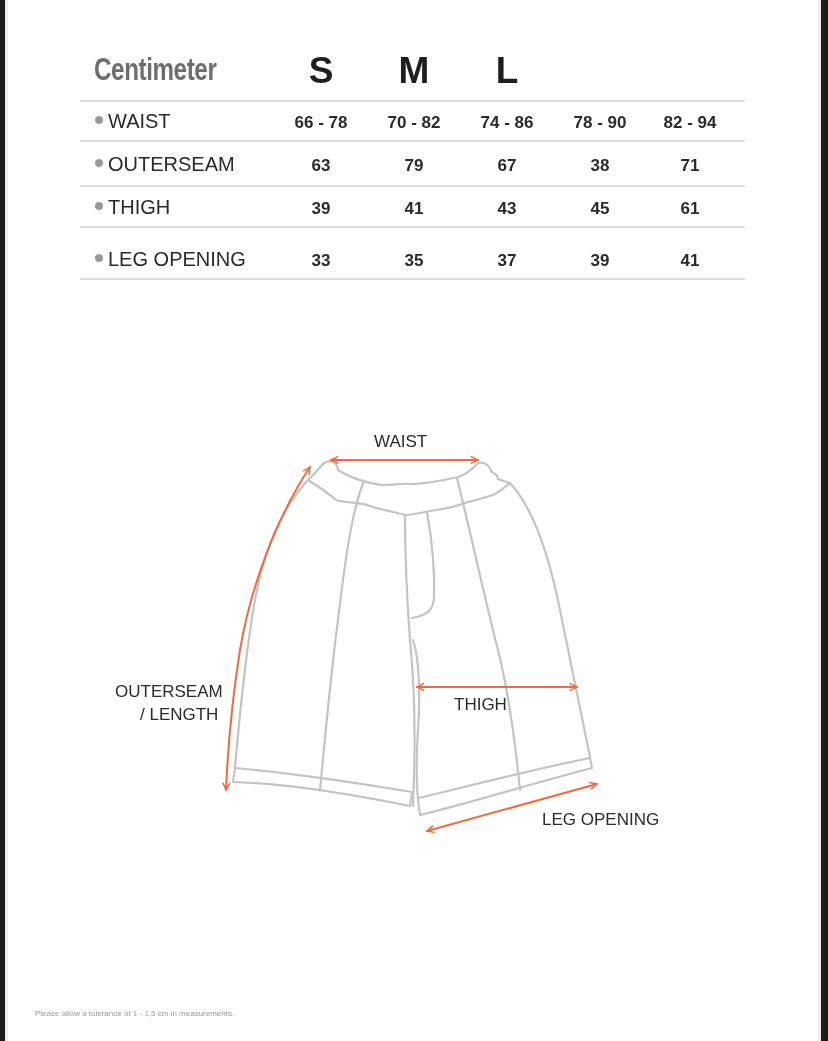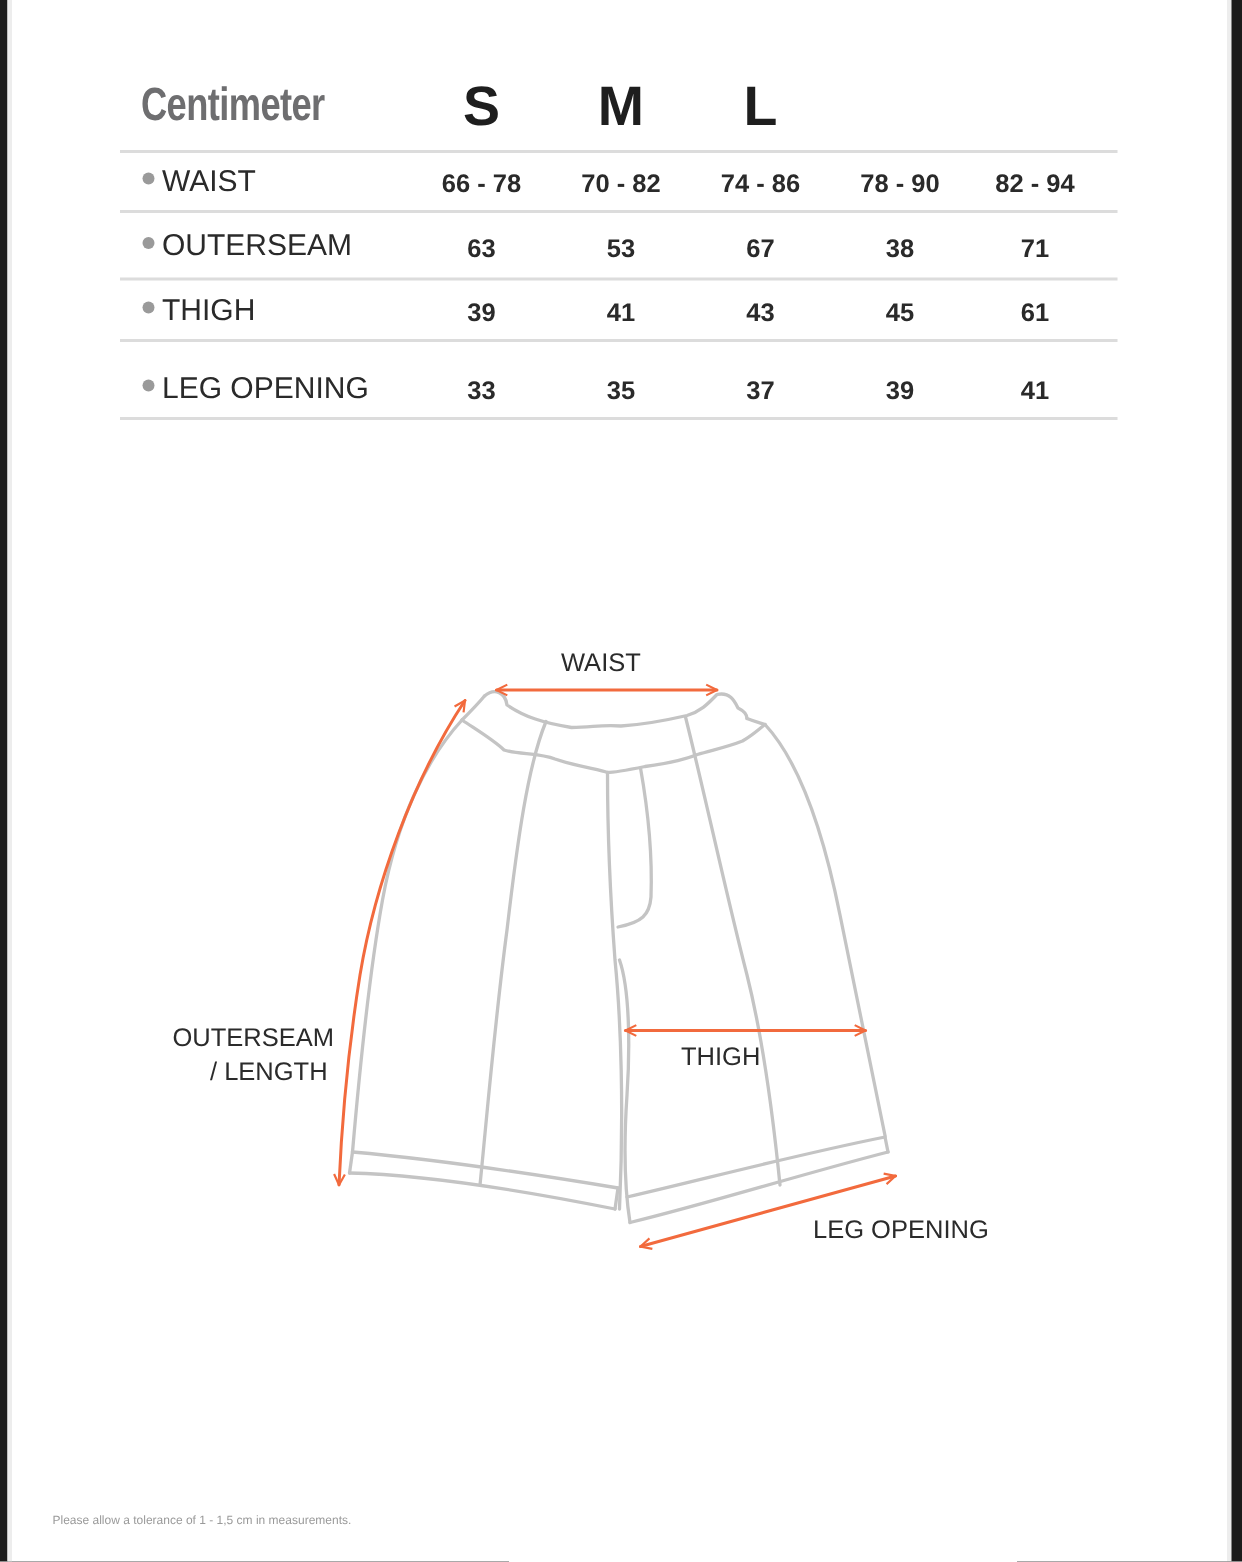--- a/index.html
+++ b/index.html
@@ -153,21 +153,21 @@
     <span class="cell" style="left:334px;top:3px">70 - 82</span>
     <span class="cell" style="left:427px;top:3px">74 - 86</span>
     <span class="cell" style="left:520px;top:3px">78 - 90</span>
     <span class="cell" style="left:610px;top:3px">82 - 94</span>
   </div>
   <div class="rule" style="top:92px"></div>
 
   <div class="row" style="top:105px">
     <span class="row-label"><span class="bullet"></span><span>OUTERSEAM</span></span>
     <span class="cell" style="left:241px;top:3px">63</span>
-    <span class="cell" style="left:334px;top:3px">53</span>
+    <span class="cell" style="left:334px;top:3px">79</span>
     <span class="cell" style="left:427px;top:3px">67</span>
     <span class="cell" style="left:520px;top:3px">38</span>
     <span class="cell" style="left:610px;top:3px">71</span>
   </div>
   <div class="rule" style="top:137px"></div>
 
   <div class="row" style="top:148px">
     <span class="row-label"><span class="bullet"></span><span>THIGH</span></span>
     <span class="cell" style="left:241px;top:3px">39</span>
     <span class="cell" style="left:334px;top:3px">41</span>

